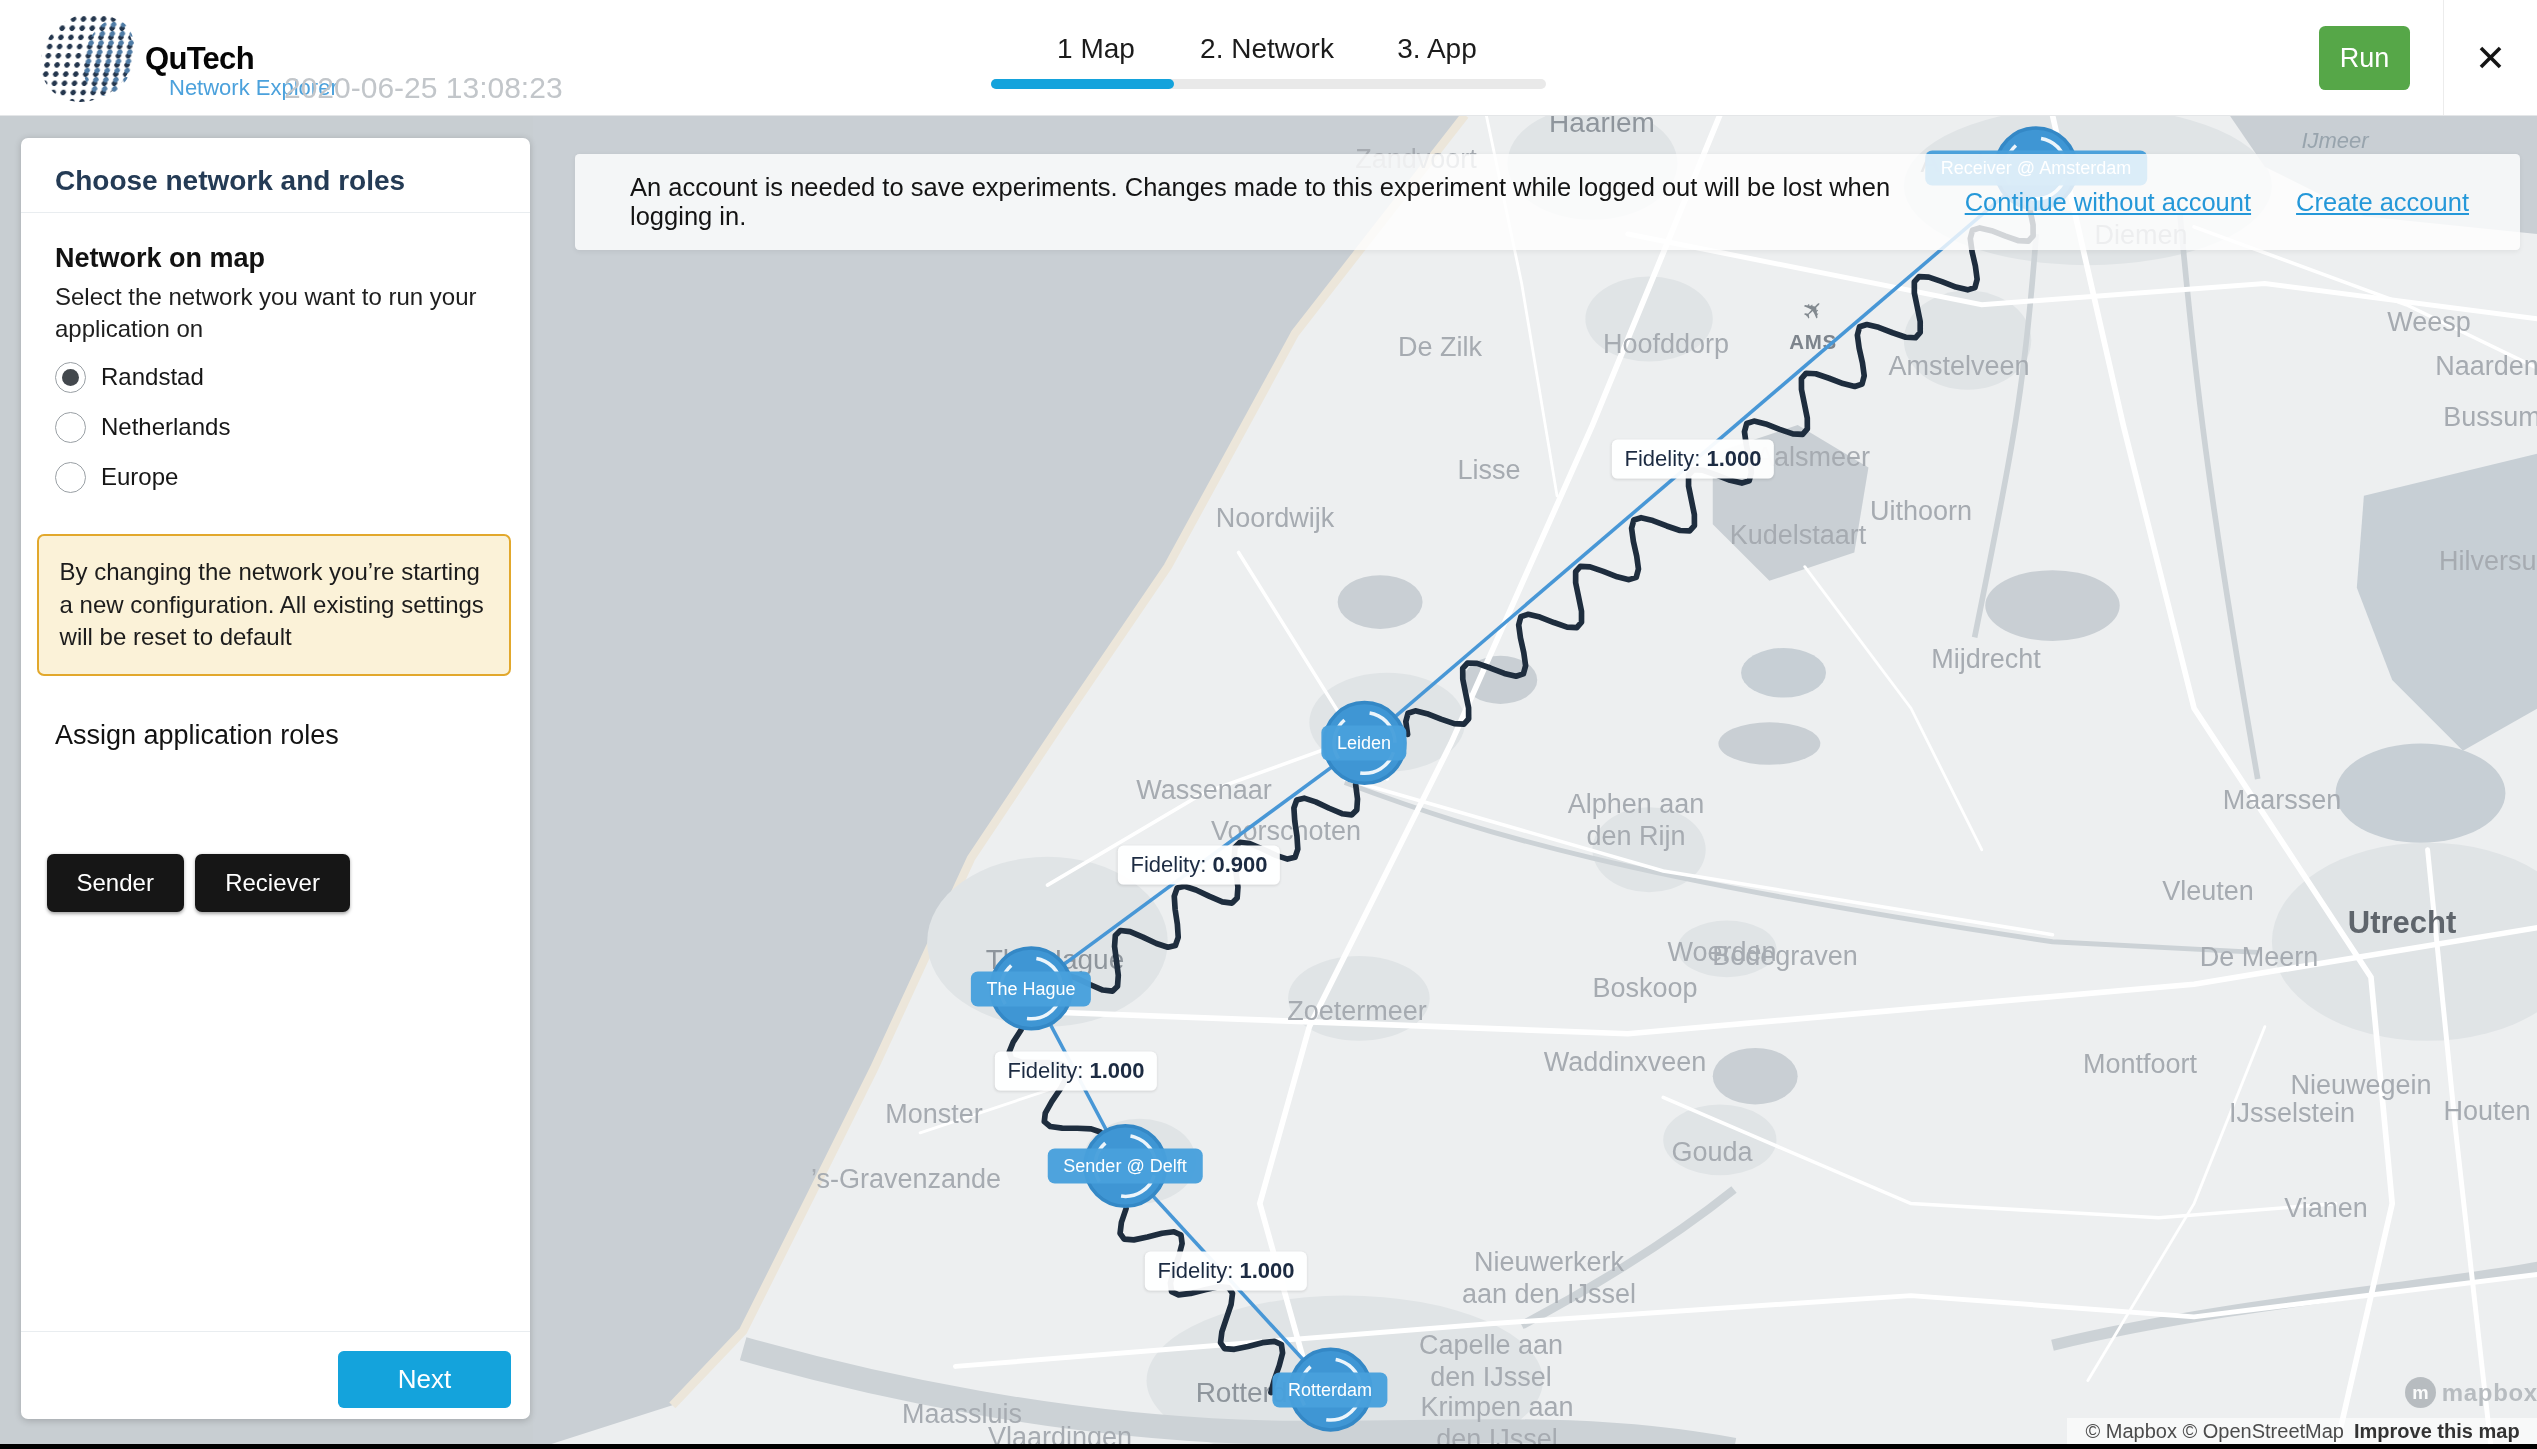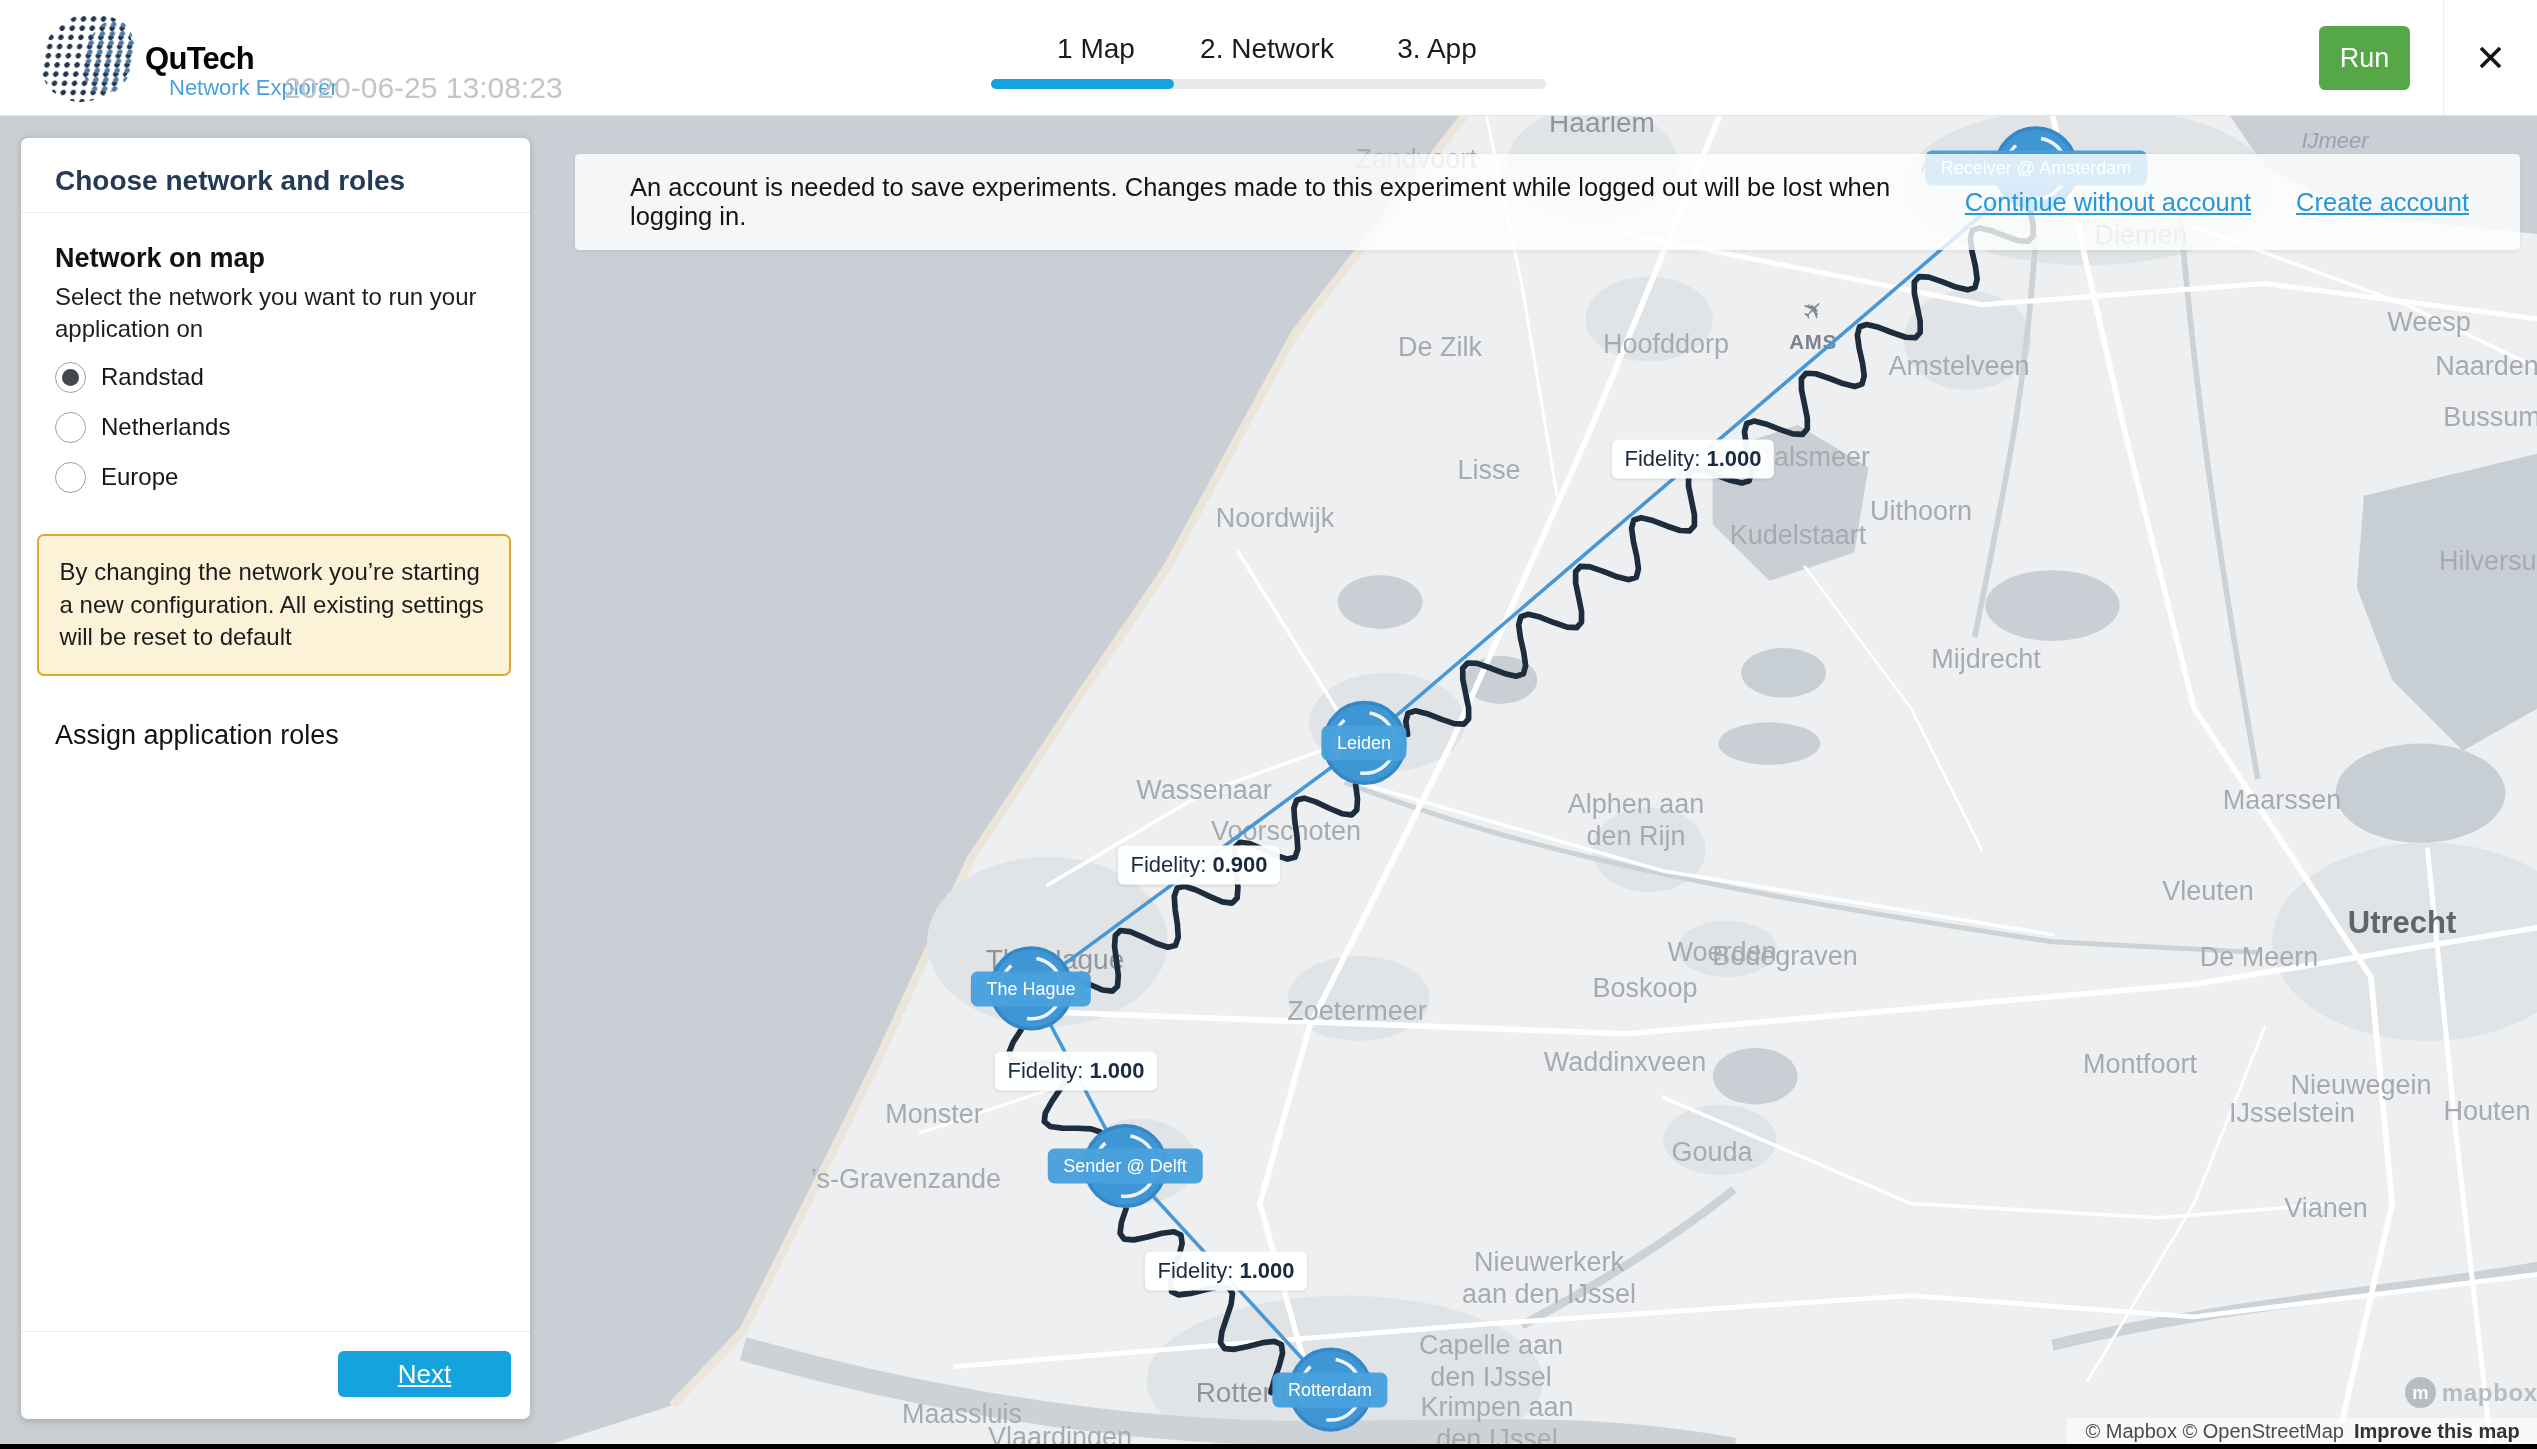--- a/index.html
+++ b/index.html
@@ -45,22 +45,22 @@
   .radio-row.selected .radio-circle .dot{display:block;}
   .radio-label{margin-left:15px;font-size:24px;color:#161616;}
   #warning-box{position:absolute;left:15.6px;top:396px;width:474px;box-sizing:border-box;background:#fbf2d8;
                border:2.1px solid #e2a82c;border-radius:7px;padding:20px 21px;font-size:24px;line-height:1.36;color:#1c1c1c;}
   #roles-heading{position:absolute;left:34px;top:582px;font-size:27px;font-weight:400;color:#121212;}
   #roles-desc{position:absolute;left:34px;top:620px;width:457px;font-size:24px;line-height:1.32;color:#1e1e1e;}
   #role-buttons{position:absolute;left:25.5px;top:716px;display:flex;gap:11.3px;}
   .role-btn{background:#161616;color:#fff;font-size:24px;border-radius:7px;padding:0 30px;height:58px;
             display:flex;align-items:center;justify-content:center;cursor:grab;box-shadow:0 1.4px 3.5px rgba(0,0,0,.35);}
   #next-divider{top:1193px;}
-  #next-btn{position:absolute;left:317px;top:1213px;width:173px;height:46px;border-radius:5.7px;background:#14a3dc;
-            color:#fff;font-size:26px;display:flex;align-items:center;justify-content:center;cursor:pointer;text-decoration:underline;}
+  #next-btn{position:absolute;left:317px;top:1213px;width:173px;height:57px;border-radius:5.7px;background:#14a3dc;
+            color:#fff;font-size:26px;display:flex;align-items:center;justify-content:center;cursor:pointer;}
   
   #map-base{position:absolute;left:0;top:115px;z-index:1;}
   #city-labels{position:absolute;left:0;top:0;width:2538px;height:1449px;z-index:2;pointer-events:none;}
   .ml{position:absolute;transform:translate(-50%,-50%);white-space:pre-line;text-align:center;line-height:1.18;}
   .ml.sm{font-size:27px;color:#a6abb1;}
   .ml.lg{font-size:28px;color:#8e959c;}
   .ml.xl{font-size:31px;color:#5f656c;font-weight:600;}
   .ml.water{font-size:22px;color:#98a4ad;font-style:italic;}
   #airport-icon{position:absolute;left:1813px;top:310px;transform:translate(-50%,-50%) rotate(-45deg);
                 font-size:25.5px;color:#82898f;z-index:2;}
@@ -315,19 +315,23 @@
           <span class="radio-circle"></span>
           <span class="radio-label">Netherlands</span>
         </div>
         <div class="radio-row">
           <span class="radio-circle"></span>
           <span class="radio-label">Europe</span>
         </div>
       </div>
     <div id="warning-box">By changing the network you’re starting a new configuration. All existing settings will be reset to default</div>
     <div id="roles-heading">Assign application roles</div>
+    <div id="role-buttons">
+        <div class="role-btn">Sender</div>
+        <div class="role-btn">Reciever</div>
+      </div>
     <div id="next-divider" class="h-divider"></div>
     <div id="next-btn">Next</div>
   </div>
 
   <div id="bottom-bar"></div>
 </div>
 
 
 </body></html>

